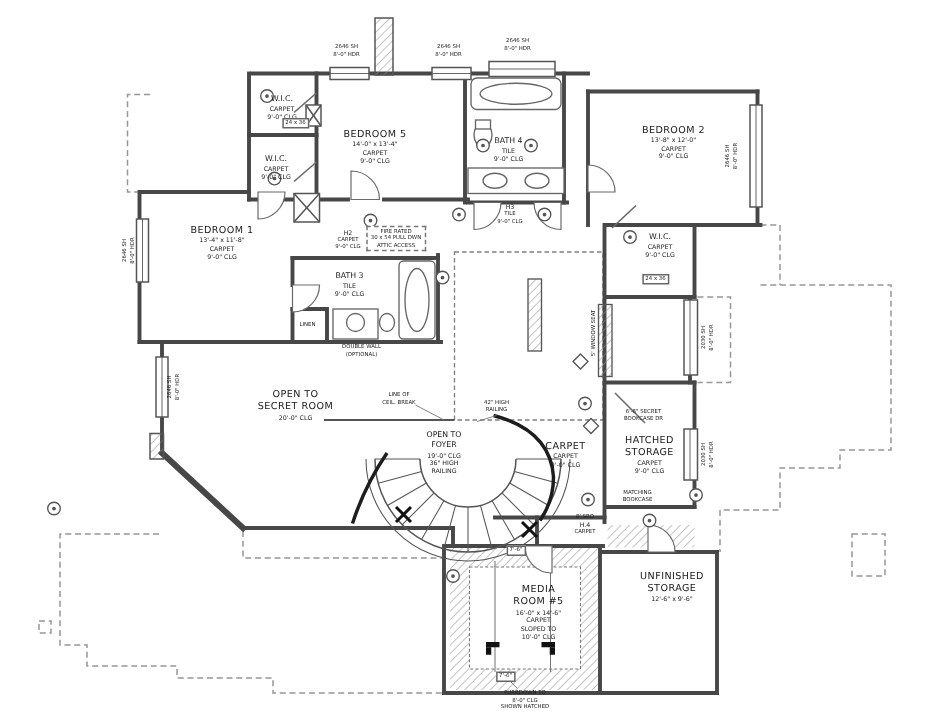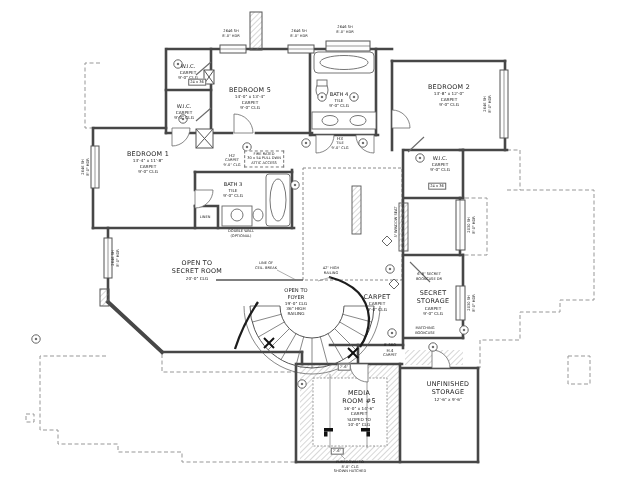--- a/index.html
+++ b/index.html
@@ -309,21 +309,21 @@
   <div>10'-0" CLG</div>
 </div>
 
 <div class="lbl" style="left:448px;top:391px">
   <div class="t">UNFINISHED</div>
   <div class="t">STORAGE</div>
   <div>12'-6" x 9'-6"</div>
 </div>
 
 <div class="lbl" style="left:433px;top:303px">
-  <div class="t">SECRET</div>
+  <div class="t">HATCHED</div>
   <div class="t">STORAGE</div>
   <div>CARPET</div>
   <div>9'-0" CLG</div>
 </div>
 
 <div class="lbl" style="left:377px;top:303px">
   <div class="t">CARPET</div>
   <div>CARPET</div>
   <div>9'-0" CLG</div>
 </div>

